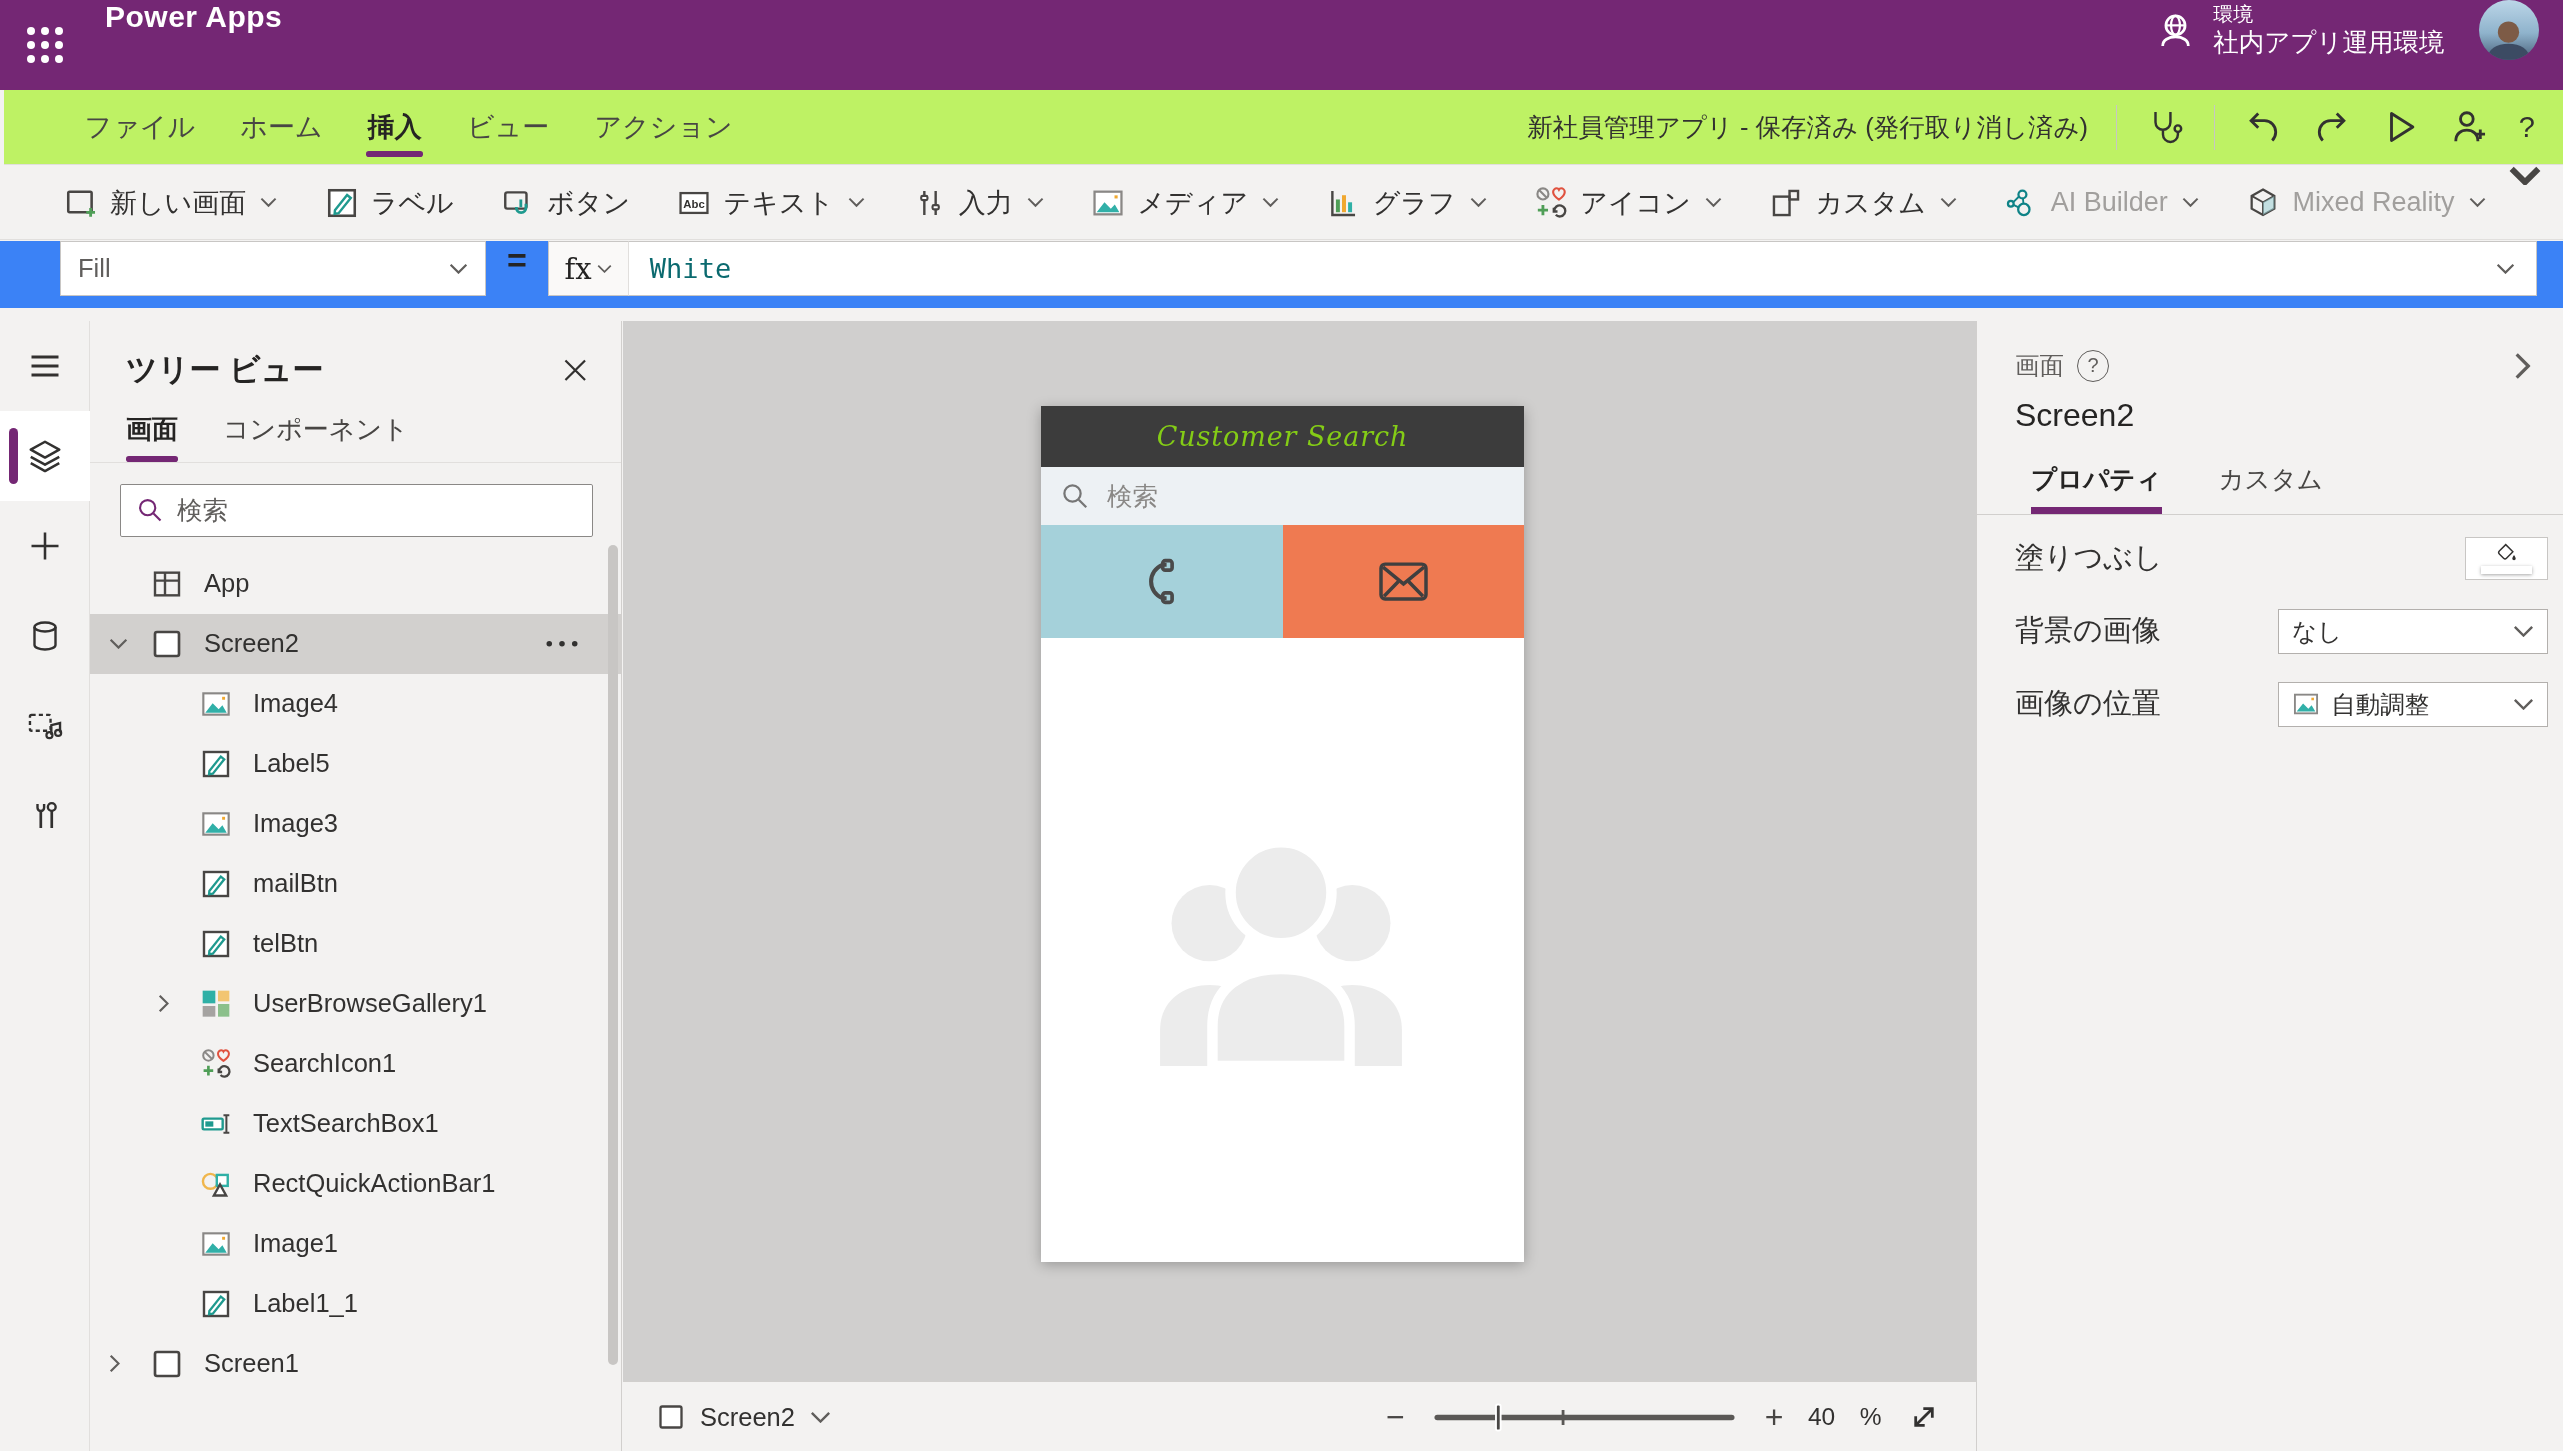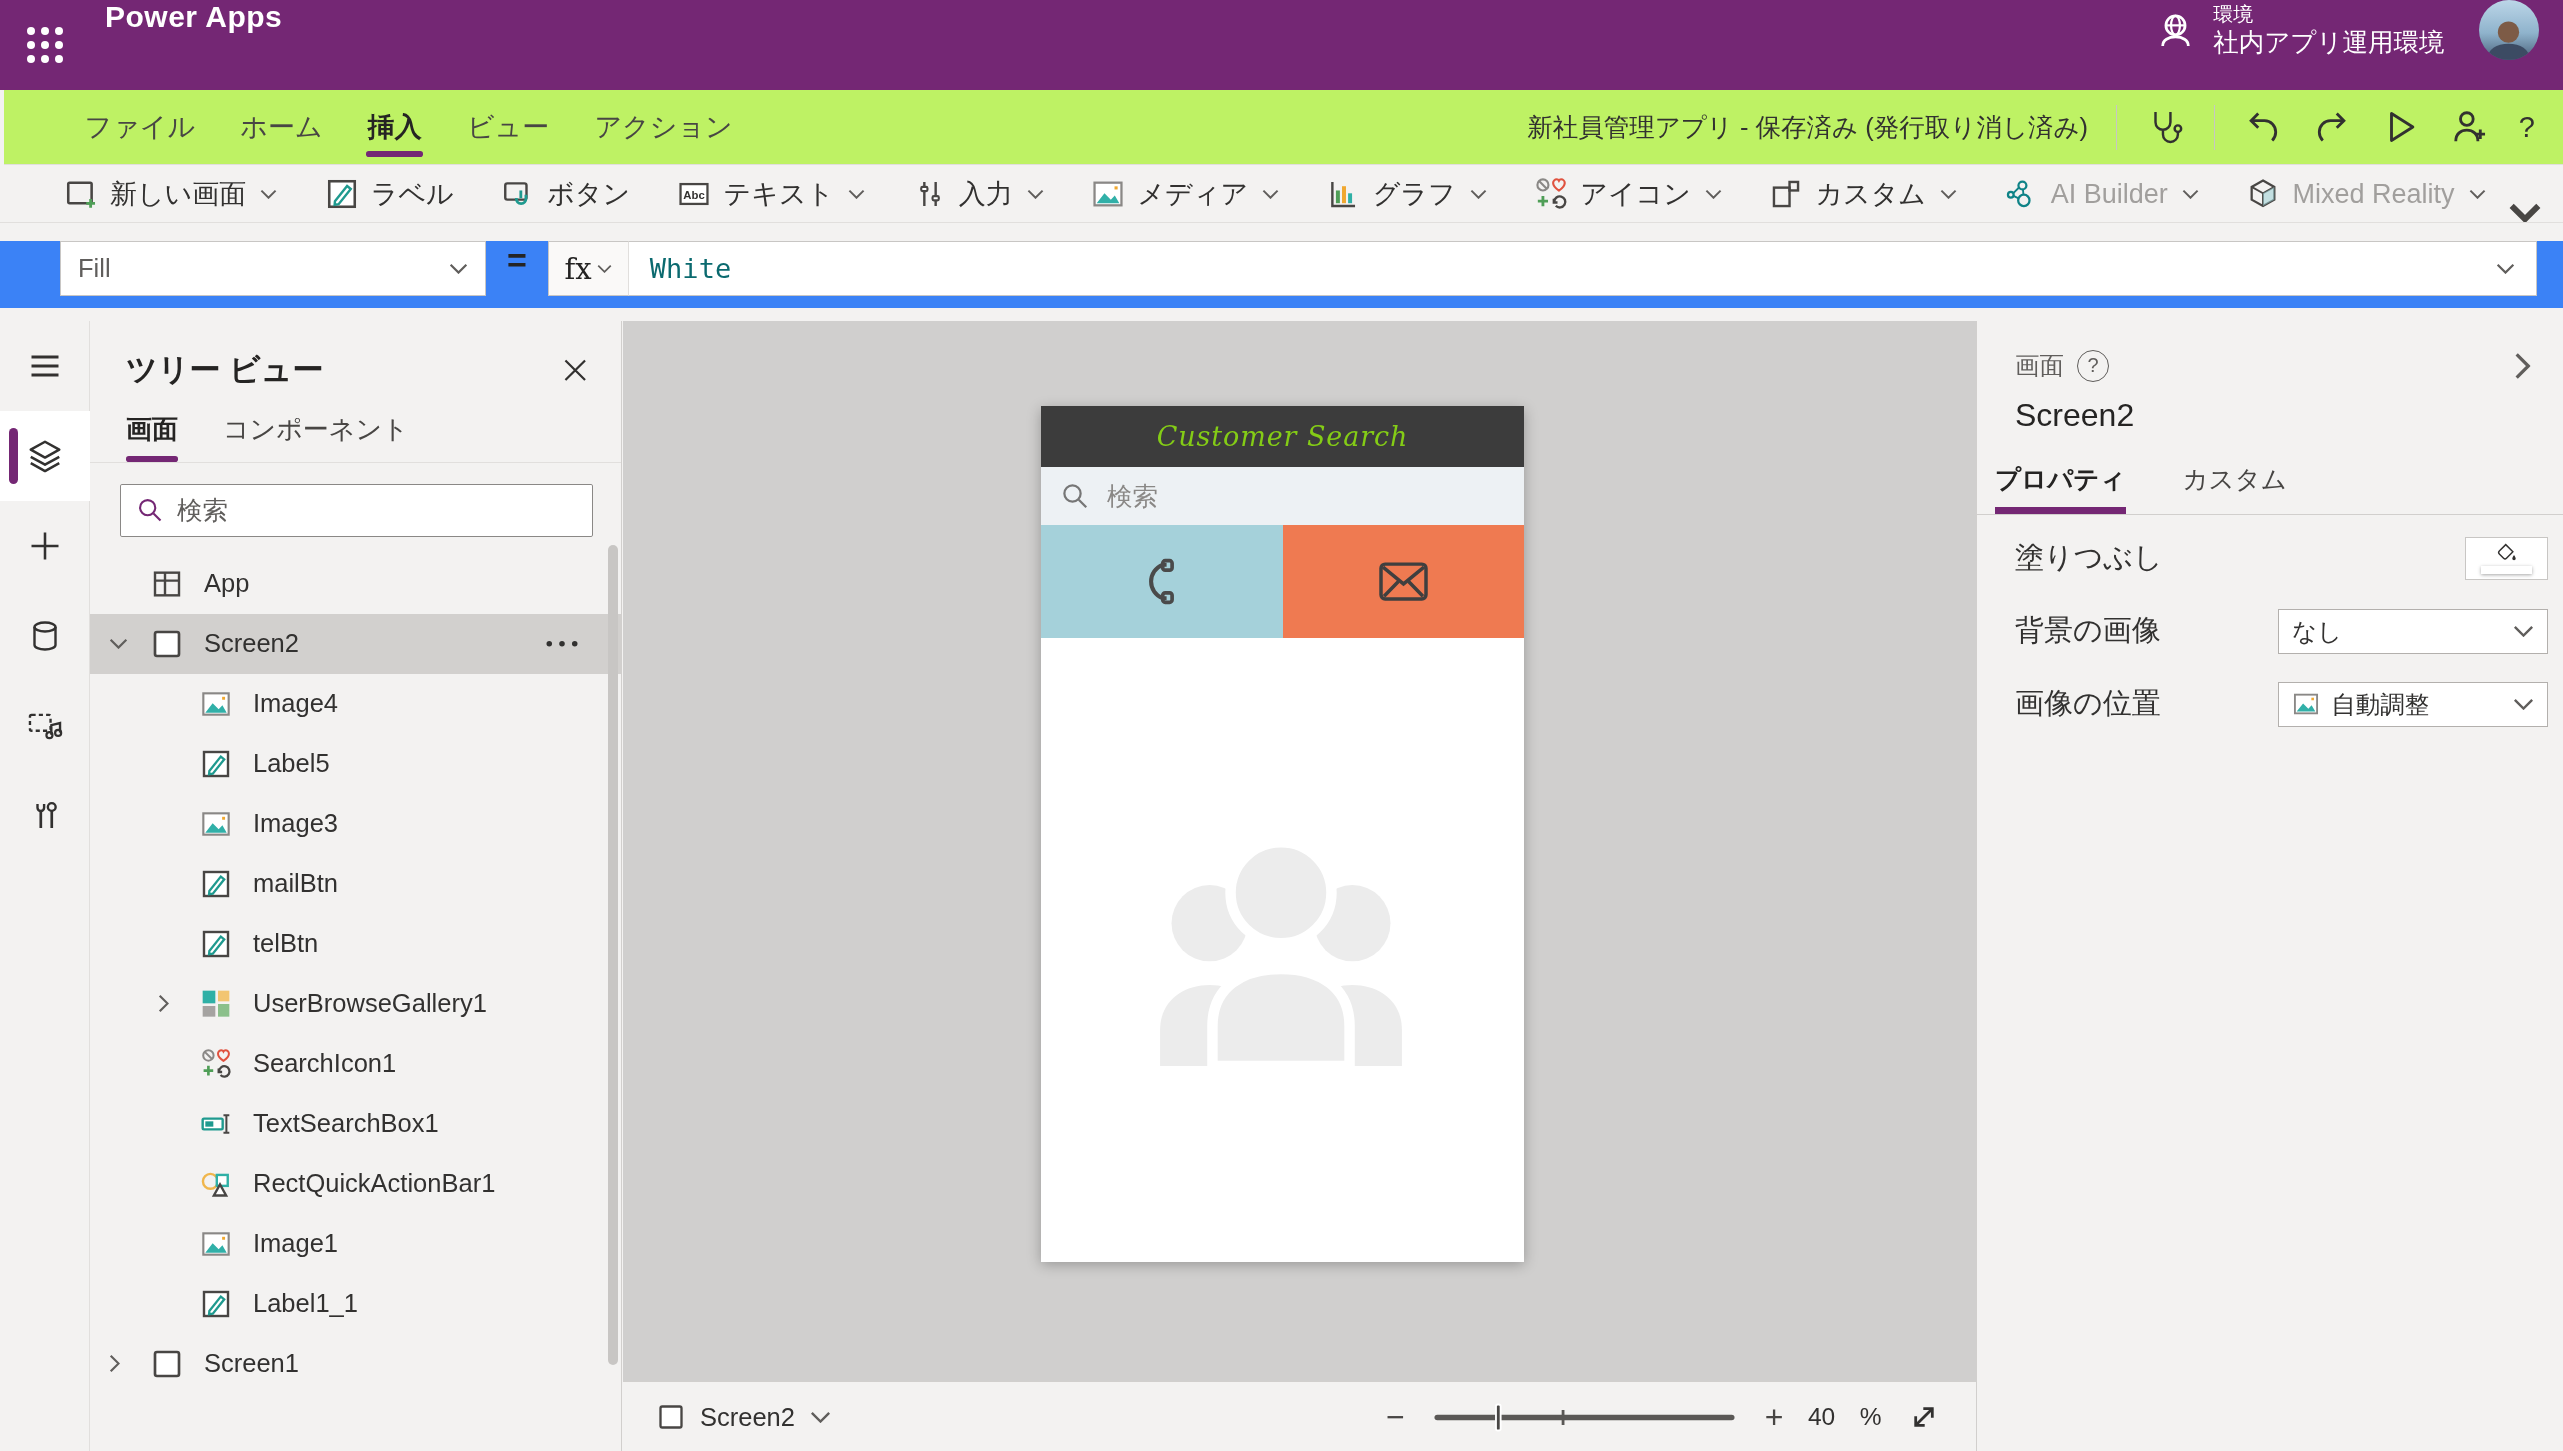--- a/index.html
+++ b/index.html
@@ -27,21 +27,21 @@
   .menu-tab{position:relative;font-size:27px;color:#484644;padding:0 22.6px;height:75px;display:flex;align-items:center;cursor:pointer}
   .menu-tab.active{font-weight:bold;color:#252423}
   .menu-tab.active::after{content:"";position:absolute;left:21px;right:21px;bottom:7.5px;height:5.7px;background:#742774;border-radius:2.8px}
   .menubar-right{margin-left:auto;display:flex;align-items:center;gap:28px;padding-right:32px}
   .app-status{font-size:25.5px;color:#323130;white-space:nowrap}
   .vsep{width:0.9px;height:45px;background:#c8c6c4}
   .mico{width:41px;height:41px;display:flex;align-items:center;justify-content:center;cursor:pointer;color:#323130}
   .help-q{font-size:29px;color:#323130;cursor:pointer}
 
   
-  .ribbon{position:absolute;left:0;top:166px;width:100%;height:57px;background:#f3f2f1;border-bottom:0.9px solid #e1dfdd;display:flex;align-items:flex-end}
+  .ribbon{position:absolute;left:0;top:166px;width:100%;height:74px;background:#f3f2f1;border-bottom:0.9px solid #e1dfdd;display:flex;align-items:flex-start}
   .rib-item{display:flex;align-items:center;gap:12.3px;padding:0 23.6px;height:100%;font-size:27px;color:#323130;cursor:pointer;white-space:nowrap}
   .rib-item:first-child{margin-left:40px}
   .rib-item.disabled{color:#a19f9d}
   .rib-div{width:0.9px;height:74px;background:#e1dfdd}
   .rib-caret{margin-left:1.9px}
   .rib-more{margin-left:auto;margin-right:40px;cursor:pointer}
 
   
   .fbar{position:absolute;left:0;top:241px;width:100%;height:67px;background:#3b82f6;display:flex;align-items:flex-start}
   .prop-select{margin-left:60px;width:426px;height:55px;background:#fff;border:0.9px solid #c8c6c4;display:flex;align-items:center;padding:0 17px;font-size:25.5px;color:#605e5c;cursor:pointer}
@@ -100,21 +100,21 @@
   .zoom-val{font-size:24.5px;color:#323130}
   .zoom-unit{font-size:24.5px;color:#323130}
 
   
   .rpanel{position:absolute;left:1976px;top:321px;width:587px;height:1131px;background:#f3f2f1;border-left:0.9px solid #d1cfcd}
   .rp-head{display:flex;align-items:center;justify-content:space-between;padding:28px 32px 0 38px}
   .rp-type{display:flex;align-items:center;gap:13px;font-size:24.5px;color:#605e5c}
   .qbadge{width:32px;height:32px;border-radius:50%;border:1.9px solid #605e5c;display:flex;align-items:center;justify-content:center;font-size:20px;color:#605e5c;cursor:pointer}
   .rp-collapse{cursor:pointer}
   .rp-title{font-size:32px;color:#252423;padding:15px 0 0 38px}
-  .rp-tabs{display:flex;gap:57px;padding:28px 0 0 18px;border-bottom:0.9px solid #d1cfcd}
+  .rp-tabs{display:flex;gap:57px;padding:28px 0 0 54px;border-bottom:0.9px solid #d1cfcd}
   .rtab{position:relative;font-size:25.5px;color:#484644;padding-bottom:17px;cursor:pointer}
   .rtab.active{font-weight:bold;color:#252423}
   .rtab.active::after{content:"";position:absolute;left:0;right:0;bottom:0;height:6.6px;background:#742774}
   .rp-row{display:flex;align-items:center;padding:0 15px 0 38px;height:60px;margin-top:13px}
   .rp-row:first-of-type{margin-top:28px}
   .rp-label{font-size:29px;color:#323130}
   .rp-ctrl{margin-left:auto}
   .swatch{width:83px;height:43px;background:#fff;border:0.9px solid #c8c6c4;display:flex;flex-direction:column;align-items:center;justify-content:center;gap:1.9px;cursor:pointer}
   .swatch-strip{width:51px;height:8.5px;background:#fff;box-shadow:0 0.9px 3.8px rgba(0,0,0,.35)}
   .rselect{width:270px;height:45px;background:#fff;border:0.9px solid #b3b0ad;display:flex;align-items:center;gap:11.3px;padding:0 13px;font-size:24.5px;color:#323130;cursor:pointer}

